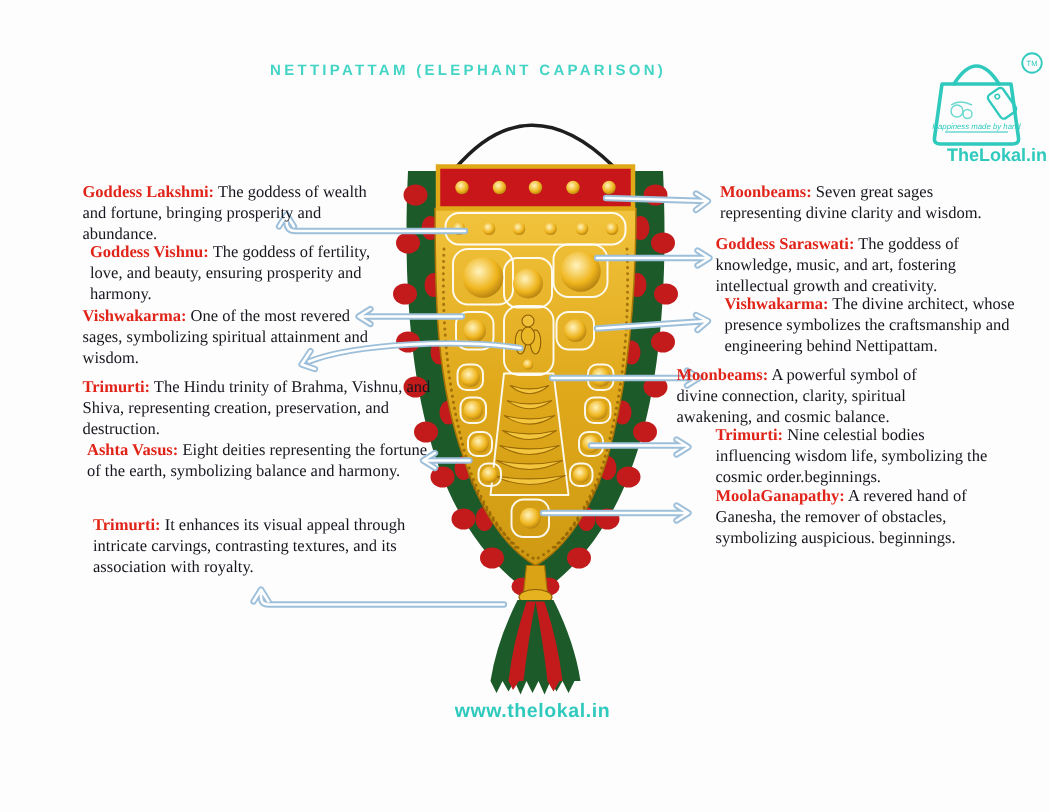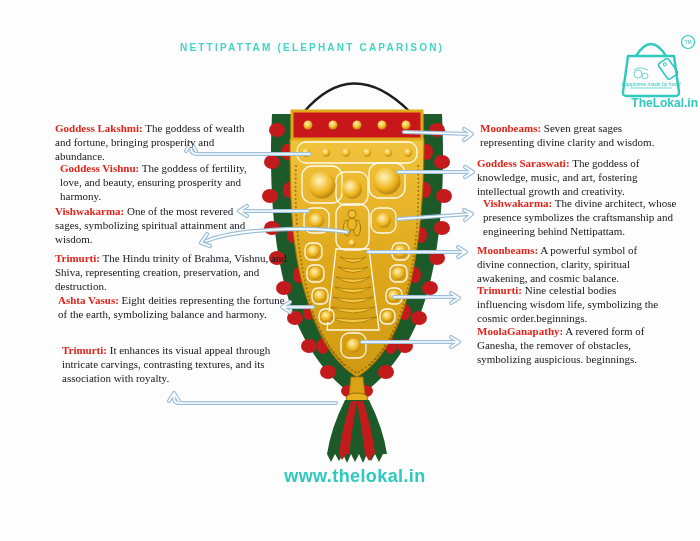--- a/index.html
+++ b/index.html
@@ -5,21 +5,21 @@
   html,body{margin:0;padding:0;}
   body{width:700px;height:541px;position:relative;background:#fdfdfd;overflow:hidden;
        font-family:"Liberation Serif", serif;}
   .abs{position:absolute;}
   .title{left:180px;top:42px;width:366px;text-align:left;
          font-family:"Liberation Sans",sans-serif;font-weight:700;font-size:10px;
          letter-spacing:2.2px;color:var(--title_teal);}
   .lbl{position:absolute;font-size:11px;line-height:1.27;color:var(--text_dark);}
   .lbl b{color:var(--heading_red);font-weight:700;}
   .footer{left:155px;top:466px;width:400px;text-align:center;
-          font-family:"Liberation Sans",sans-serif;font-weight:700;font-size:18px;
+          font-family:"Liberation Sans",sans-serif;font-weight:700;font-size:13px;
           letter-spacing:.4px;color:var(--accent);}
   .logo{left:604px;top:32px;width:94px;text-align:right;}
   .logo-caption{font-family:"Liberation Sans",sans-serif;font-weight:700;font-size:12px;
                 color:var(--accent);margin-top:-2px;}
   svg{display:block;}
   .stage{left:0;top:0;}
   .fringe{fill:var(--fringe_green);}
   .tuft{fill:var(--tuft_red);}
   .band{fill:var(--band_red);stroke:#e0a918;stroke-width:3;}
   .wline{fill:none;stroke:rgba(255,255,255,.92);stroke-width:1.3;stroke-linejoin:round;}
@@ -261,26 +261,26 @@
   <span>Seven great sages representing divine clarity and wisdom.</span>
 </div>
 <div class="lbl" style="left:477px;top:157px;width:200px">
   <b>Goddess Saraswati:</b>
   <span>The goddess of knowledge, music, and art, fostering intellectual growth and creativity.</span>
 </div>
 <div class="lbl" style="left:483px;top:197px;width:195px">
   <b>Vishwakarma:</b>
   <span>The divine architect, whose presence symbolizes the craftsmanship and engineering behind Nettipattam.</span>
 </div>
-<div class="lbl" style="left:477px;top:244px;width:190px">
+<div class="lbl" style="left:451px;top:244px;width:190px">
   <b>Moonbeams:</b>
   <span>A powerful symbol of divine connection, clarity, spiritual awakening, and cosmic balance.</span>
 </div>
 <div class="lbl" style="left:477px;top:284px;width:185px">
   <b>Trimurti:</b>
   <span>Nine celestial bodies influencing wisdom life, symbolizing the cosmic order.beginnings.</span>
 </div>
 <div class="lbl" style="left:477px;top:325px;width:195px">
   <b>MoolaGanapathy:</b>
-  <span>A revered form of Ganesha, the remover of obstacles, symbolizing auspicious. beginnings.</span>
+  <span>A revered hand of Ganesha, the remover of obstacles, symbolizing auspicious. beginnings.</span>
 </div>
 
 <div class="abs footer">www.thelokal.in</div>
 
 </body></html>

